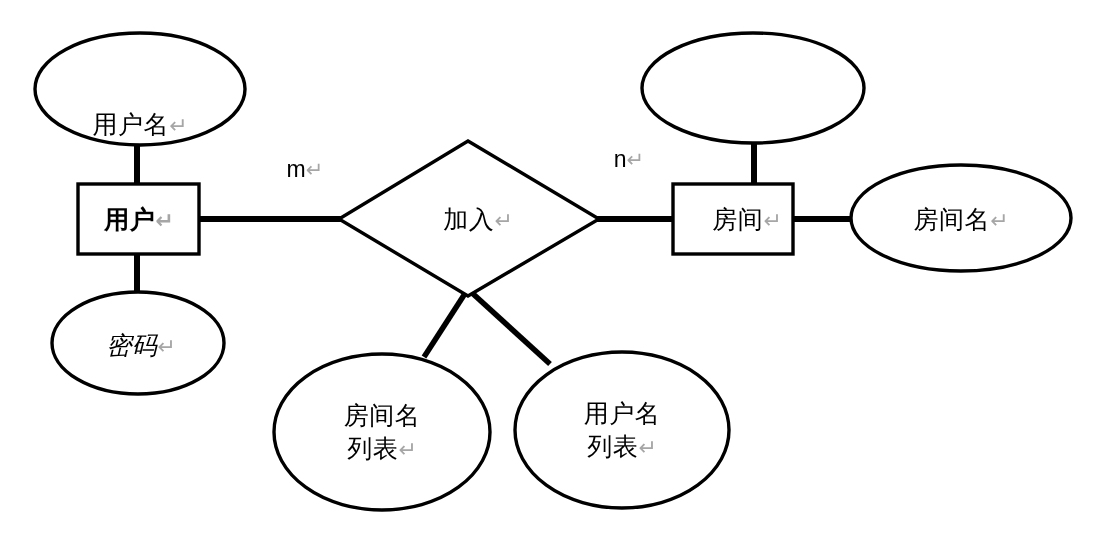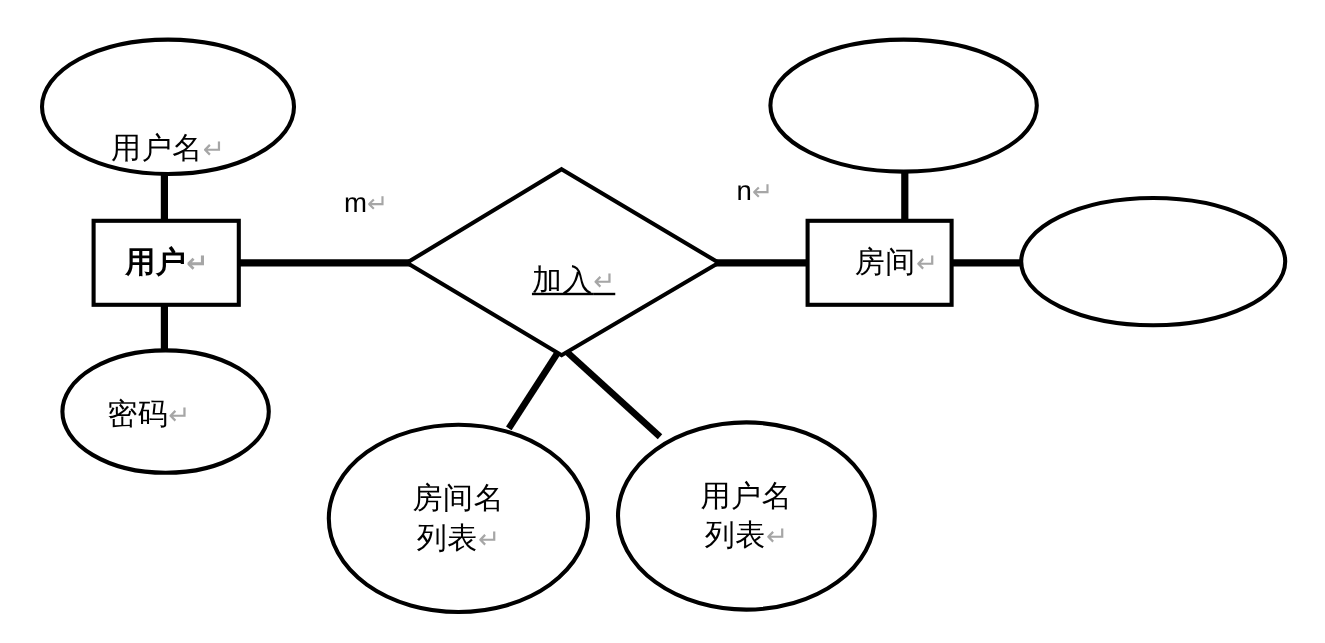--- a/index.html
+++ b/index.html
@@ -97,31 +97,32 @@
     <ellipse class="shape-stroke" cx="622" cy="430" rx="107" ry="78"></ellipse>
 
     <rect class="shape-stroke" x="78" y="184" width="121" height="70"></rect>
     <rect class="shape-stroke" x="673" y="184" width="120" height="70"></rect>
 
     <polygon class="shape-stroke" points="468,141 599,219 468,296 339,219"></polygon>
   </svg>
 
   <div class="node-label" style="left:140px; top:89px;margin-top:35px;"><span>用户名</span><span class="pilcrow">↵</span></div>
 
-  <div class="node-label" style="left:124px; top:345px;"><span>密码</span><span class="pilcrow">↵</span></div>
+  <div class="node-label" style="left:141px; top:345px;font-style:italic;"><span>密码</span><span class="pilcrow">↵</span></div>
 
 
+  <div class="node-label" style="left:961px; top:219px;"><span>房间名</span><span class="pilcrow">↵</span></div>
 
   <div class="node-label two-line" style="left:382px; top:432px;"><span>房间名</span><br><span>列表</span><span class="pilcrow">↵</span></div>
 
   <div class="node-label two-line" style="left:622px; top:430px;"><span>用户名</span><br><span>列表</span><span class="pilcrow">↵</span></div>
 
   <div class="node-label" style="left:139px; top:219px;font-weight:bold;"><span>用户</span><span class="pilcrow">↵</span></div>
 
   <div class="node-label" style="left:747px; top:219px;"><span>房间</span><span class="pilcrow">↵</span></div>
 
-  <div class="node-label" style="left:478px; top:234px;text-decoration:underline;"><span>加入</span><span class="pilcrow">↵</span></div>
+  <div class="node-label" style="left:478px; top:219px;"><span>加入</span><span class="pilcrow">↵</span></div>
 
   <div class="card-label" style="left:305px; top:169px;"><span>m</span><span class="pilcrow">↵</span></div>
 
   <div class="card-label" style="left:629px; top:159px;"><span>n</span><span class="pilcrow">↵</span></div>
 
 </div>
 
 </body></html>

